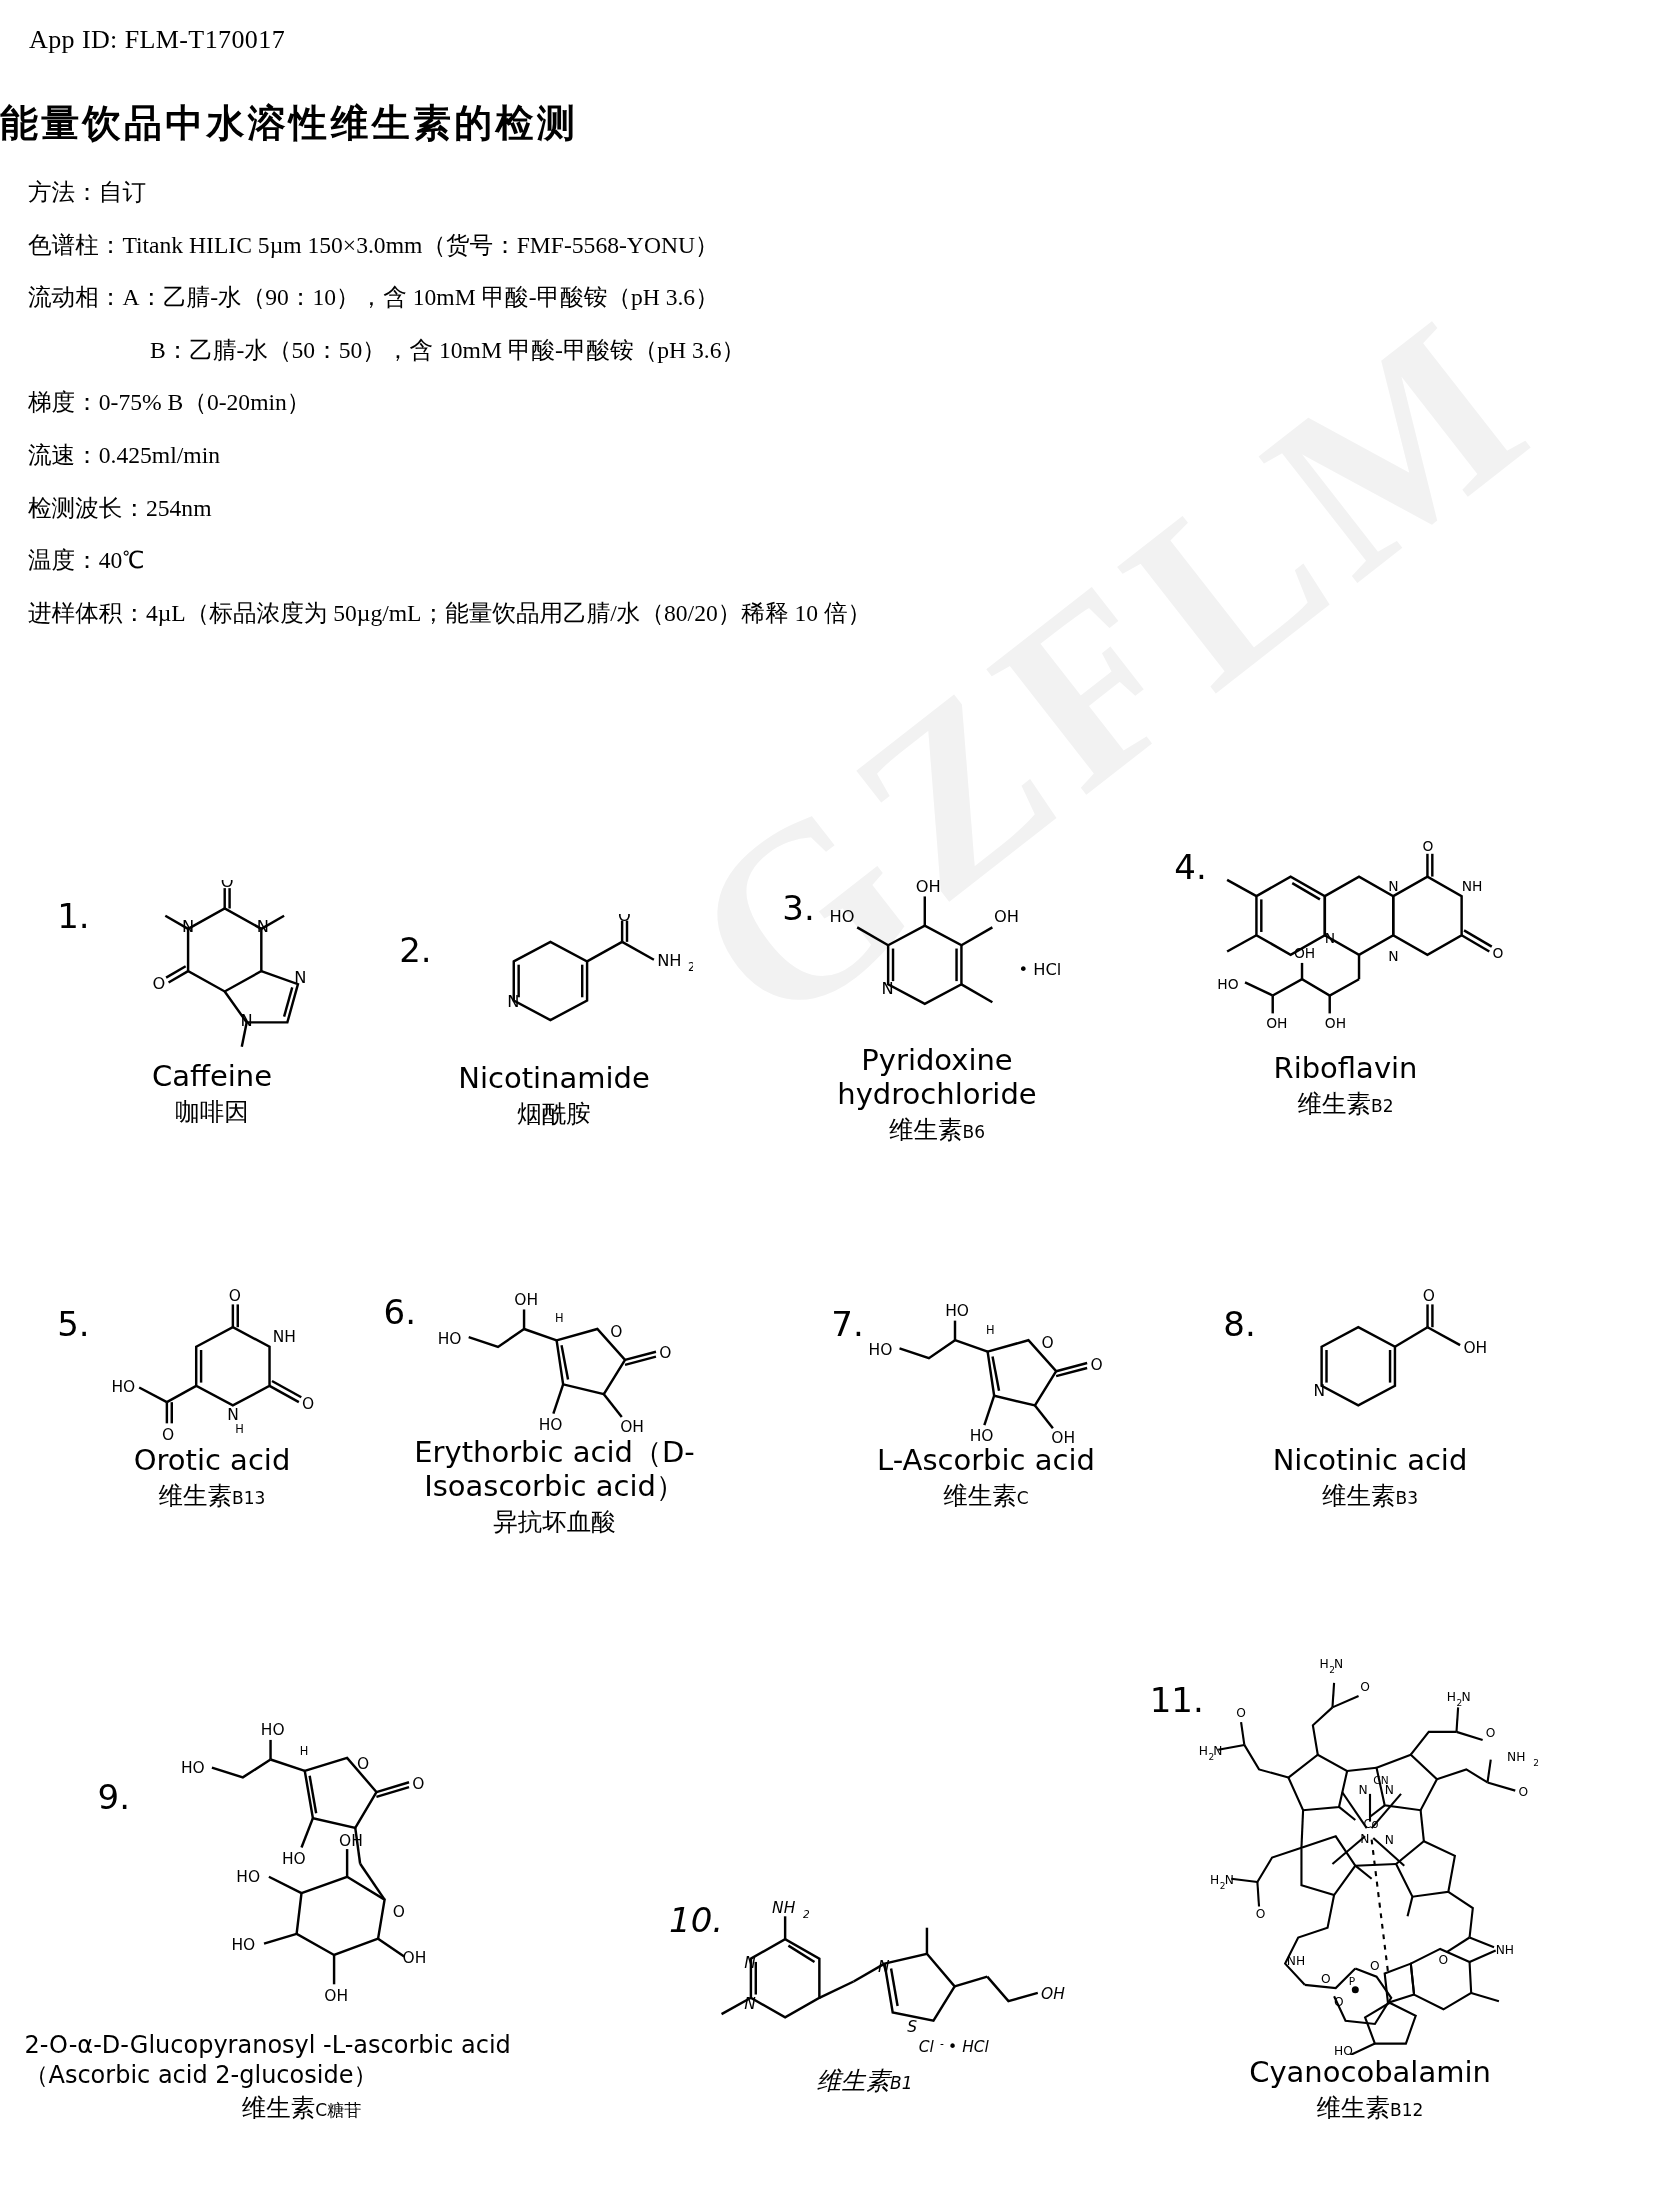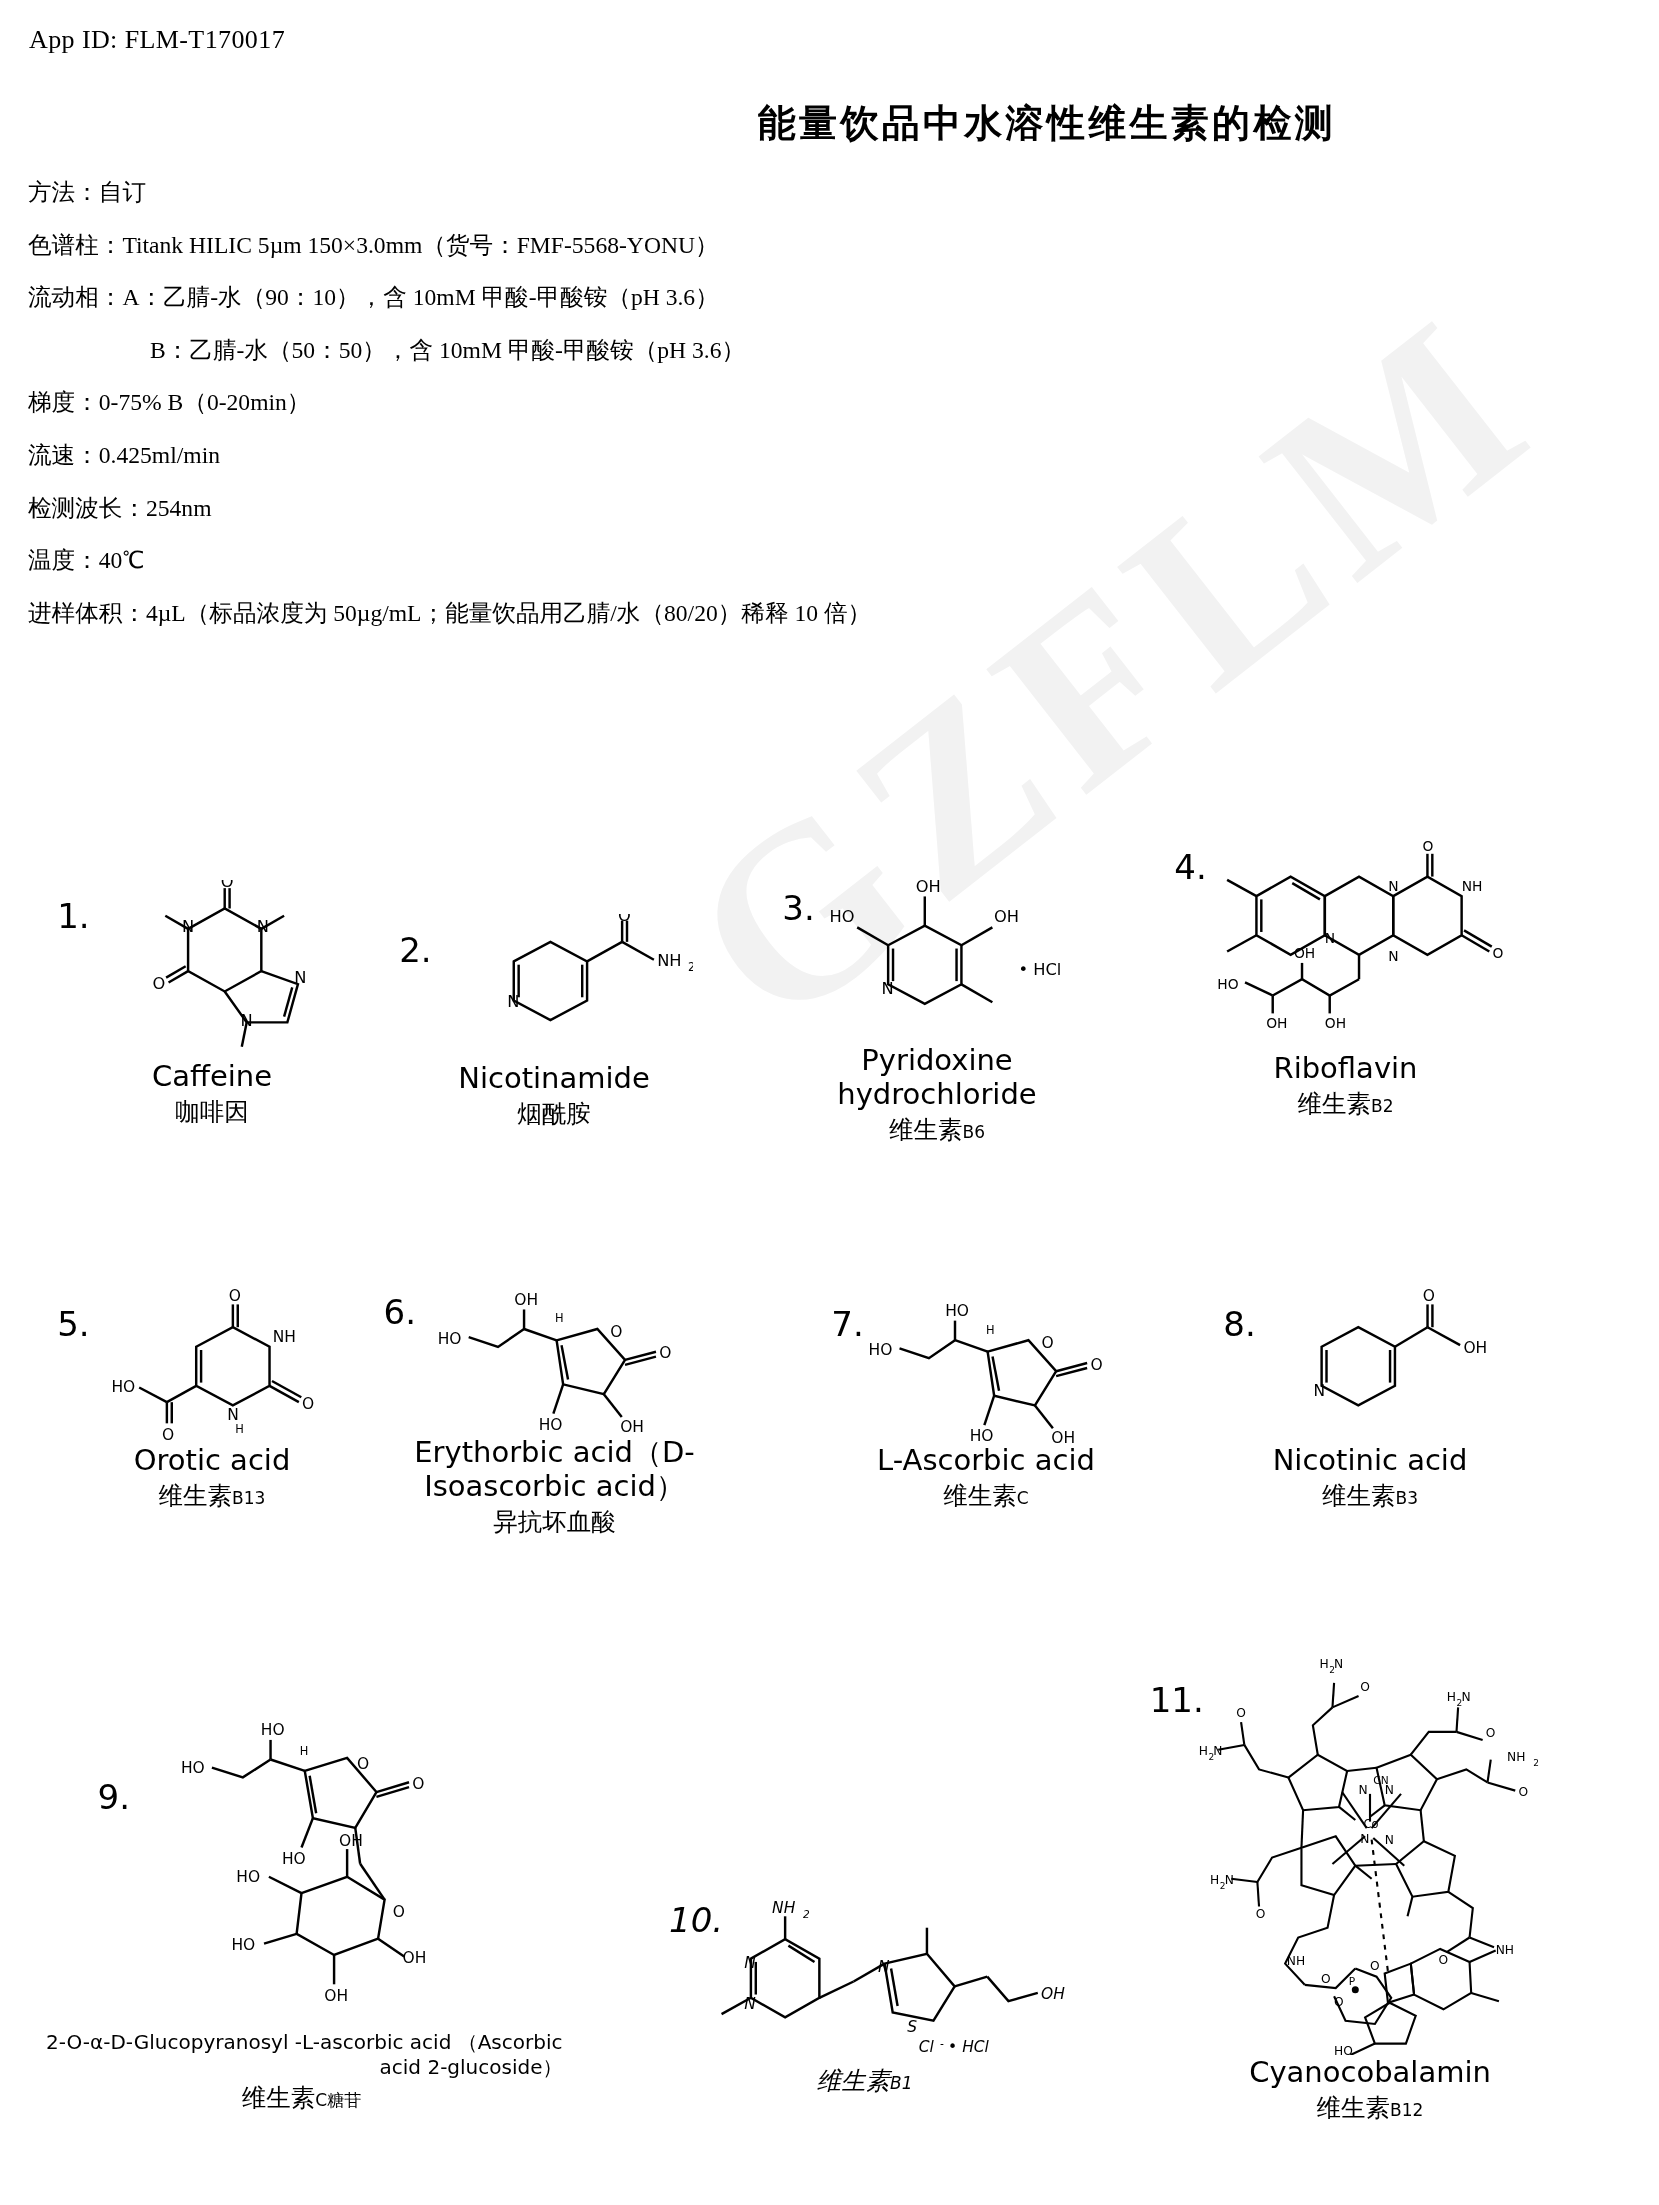--- a/index.html
+++ b/index.html
@@ -50,21 +50,21 @@
     top: 24.5px;
     font-size: 26px;
     font-family: "Liberation Serif", serif;
     letter-spacing: 0.4px;
   }
   .doc-title {
     position: absolute;
     left: 0;
     top: 98px;
     width: 1336px;
-    text-align: right;
+    text-align: left;
     font-size: 38px;
     font-weight: 700;
     font-family: "DejaVu Serif", serif;
     letter-spacing: 3.3px;
   }
   .meta {
     position: absolute;
     left: 28px;
     top: 181px;
     width: 1549px;
@@ -414,21 +414,21 @@
               <text x="216" y="196">HO</text>
               <text x="308" y="80">O</text>
               <text x="286" y="174">OH</text>
               <text x="160" y="218">HO</text>
               <text x="154" y="302">HO</text>
               <text x="268" y="364">OH</text>
               <text x="352" y="262">O</text>
               <text x="364" y="318">OH</text>
             </g>
           </svg>
-          <div class="name-en wrap" style="text-align:right; max-width:538px; font-size:20px; line-height:1.25;">2-O-α-D-Glucopyranosyl -L-ascorbic acid （Ascorbic acid 2-glucoside）</div>
+          <div class="name-en wrap" style="text-align:left; max-width:538px; font-size:24px; line-height:1.25;">2-O-α-D-Glucopyranosyl -L-ascorbic acid （Ascorbic acid 2-glucoside）</div>
           <div class="name-cn" style="text-align:center;"><span>维生素</span><span class="sub">C糖苷</span></div>
         </div>
 
         <div class="cell" style="left:620px; top:204px; width:489px;font-style:italic;">
           <div class="num" style="left:49px; top:0px;">10.</div>
           <svg class="struct-svg" width="424" height="163" viewBox="0 0 520 200">
             <g stroke="#000" stroke-width="3" fill="none">
 
               <polygon points="120,72 162,48 204,72 204,120 162,144 120,120"></polygon>
               <line x1="126" y1="76" x2="126" y2="116"></line>

